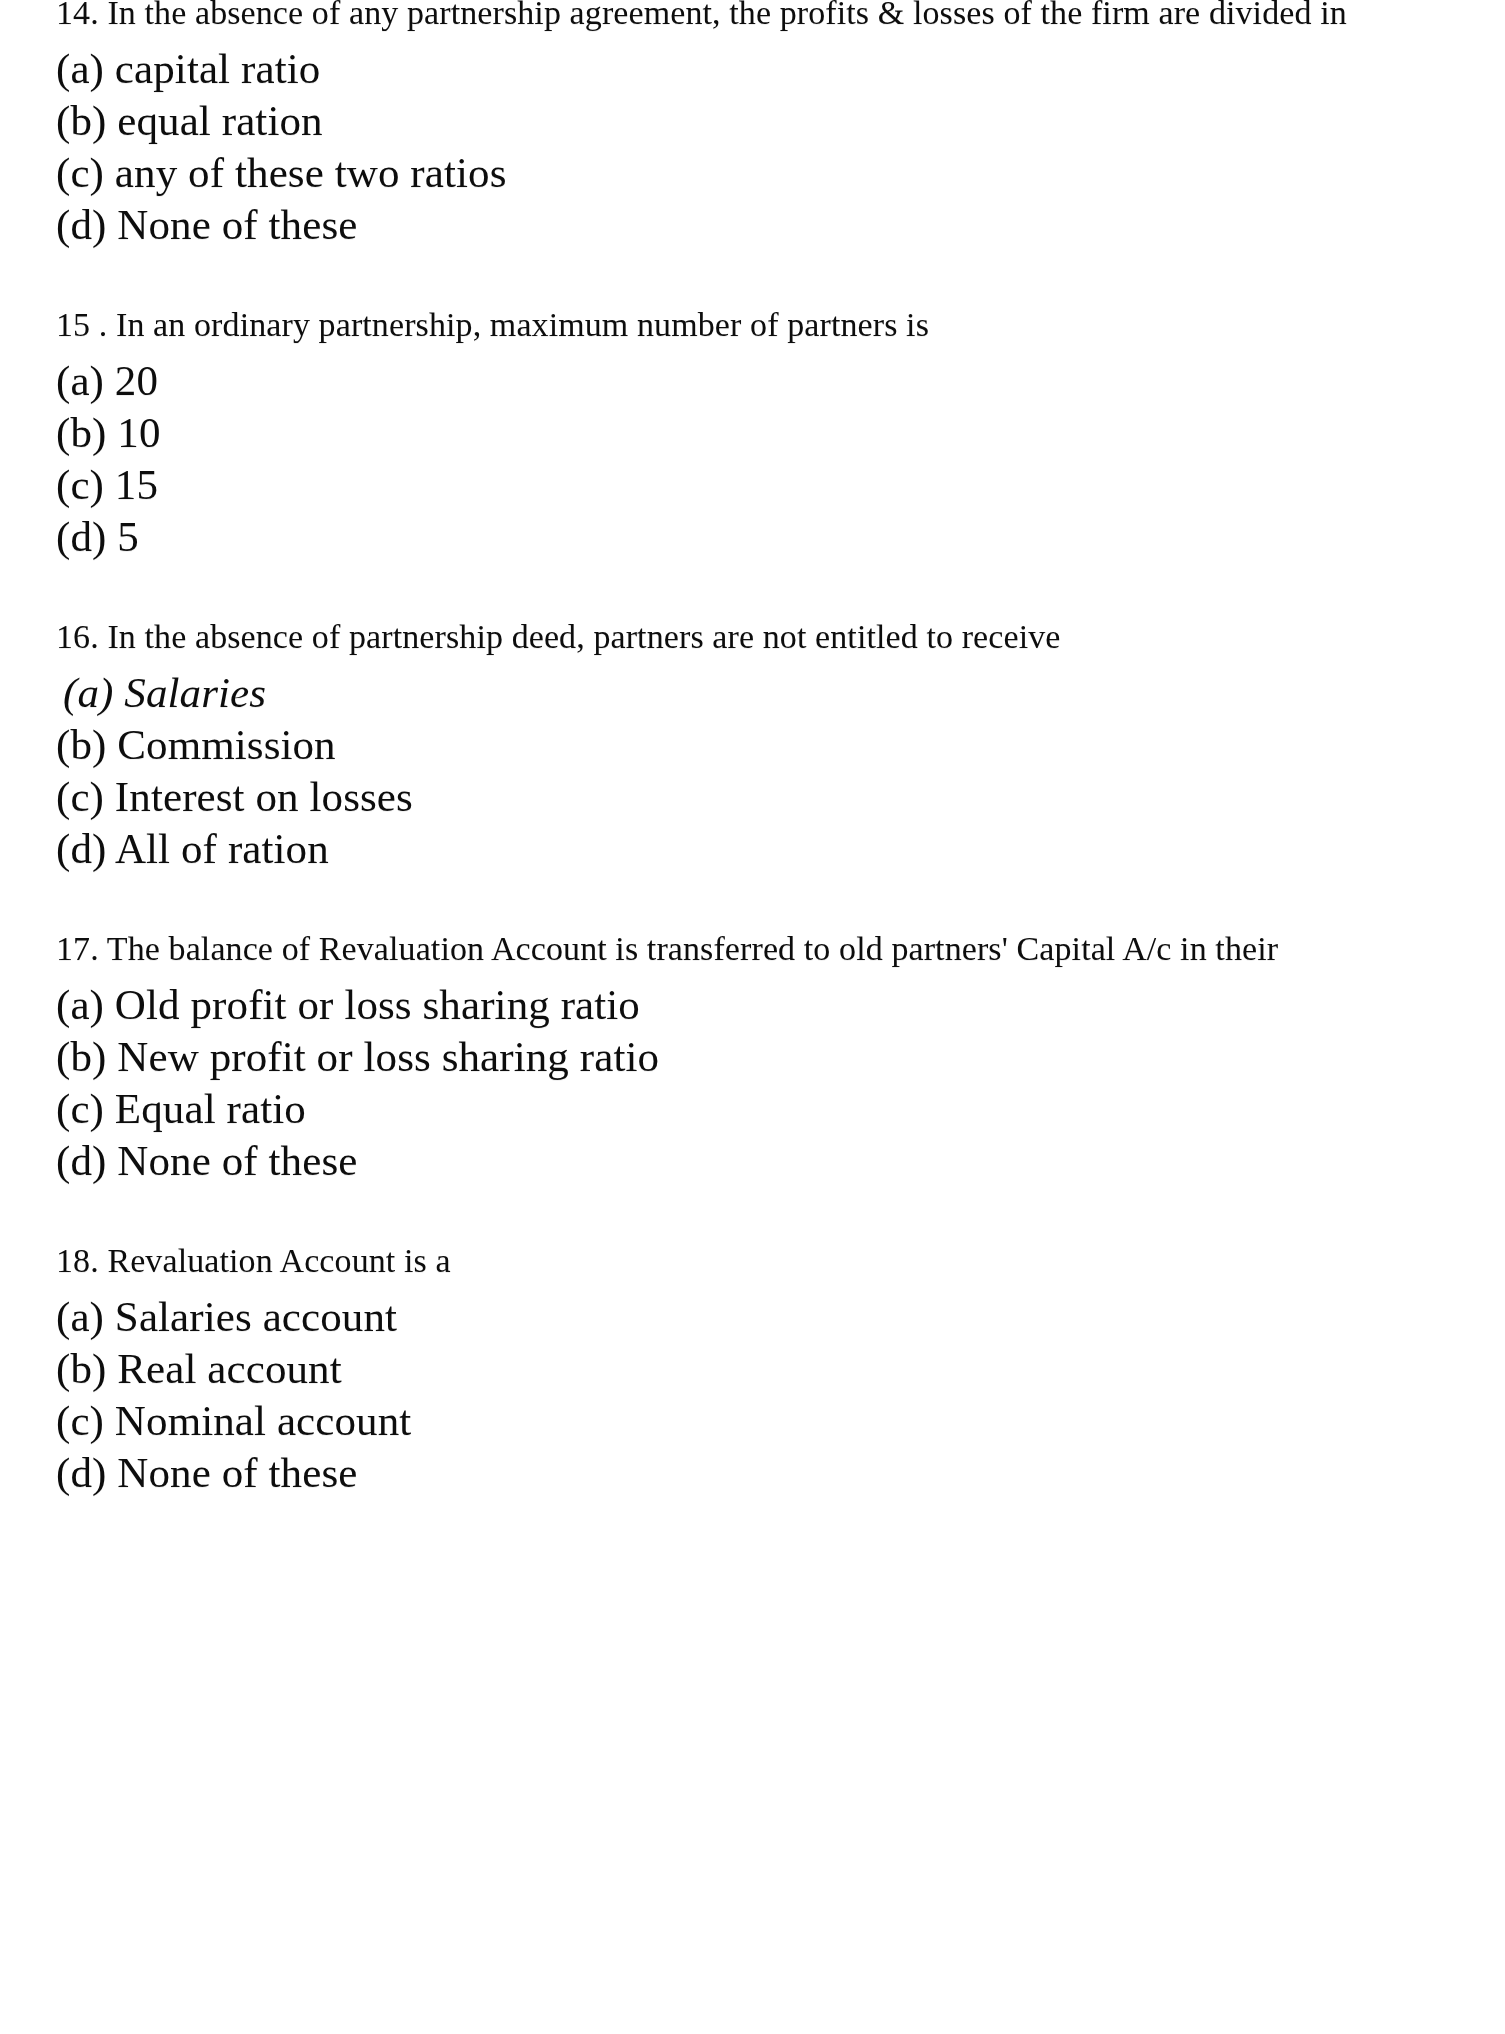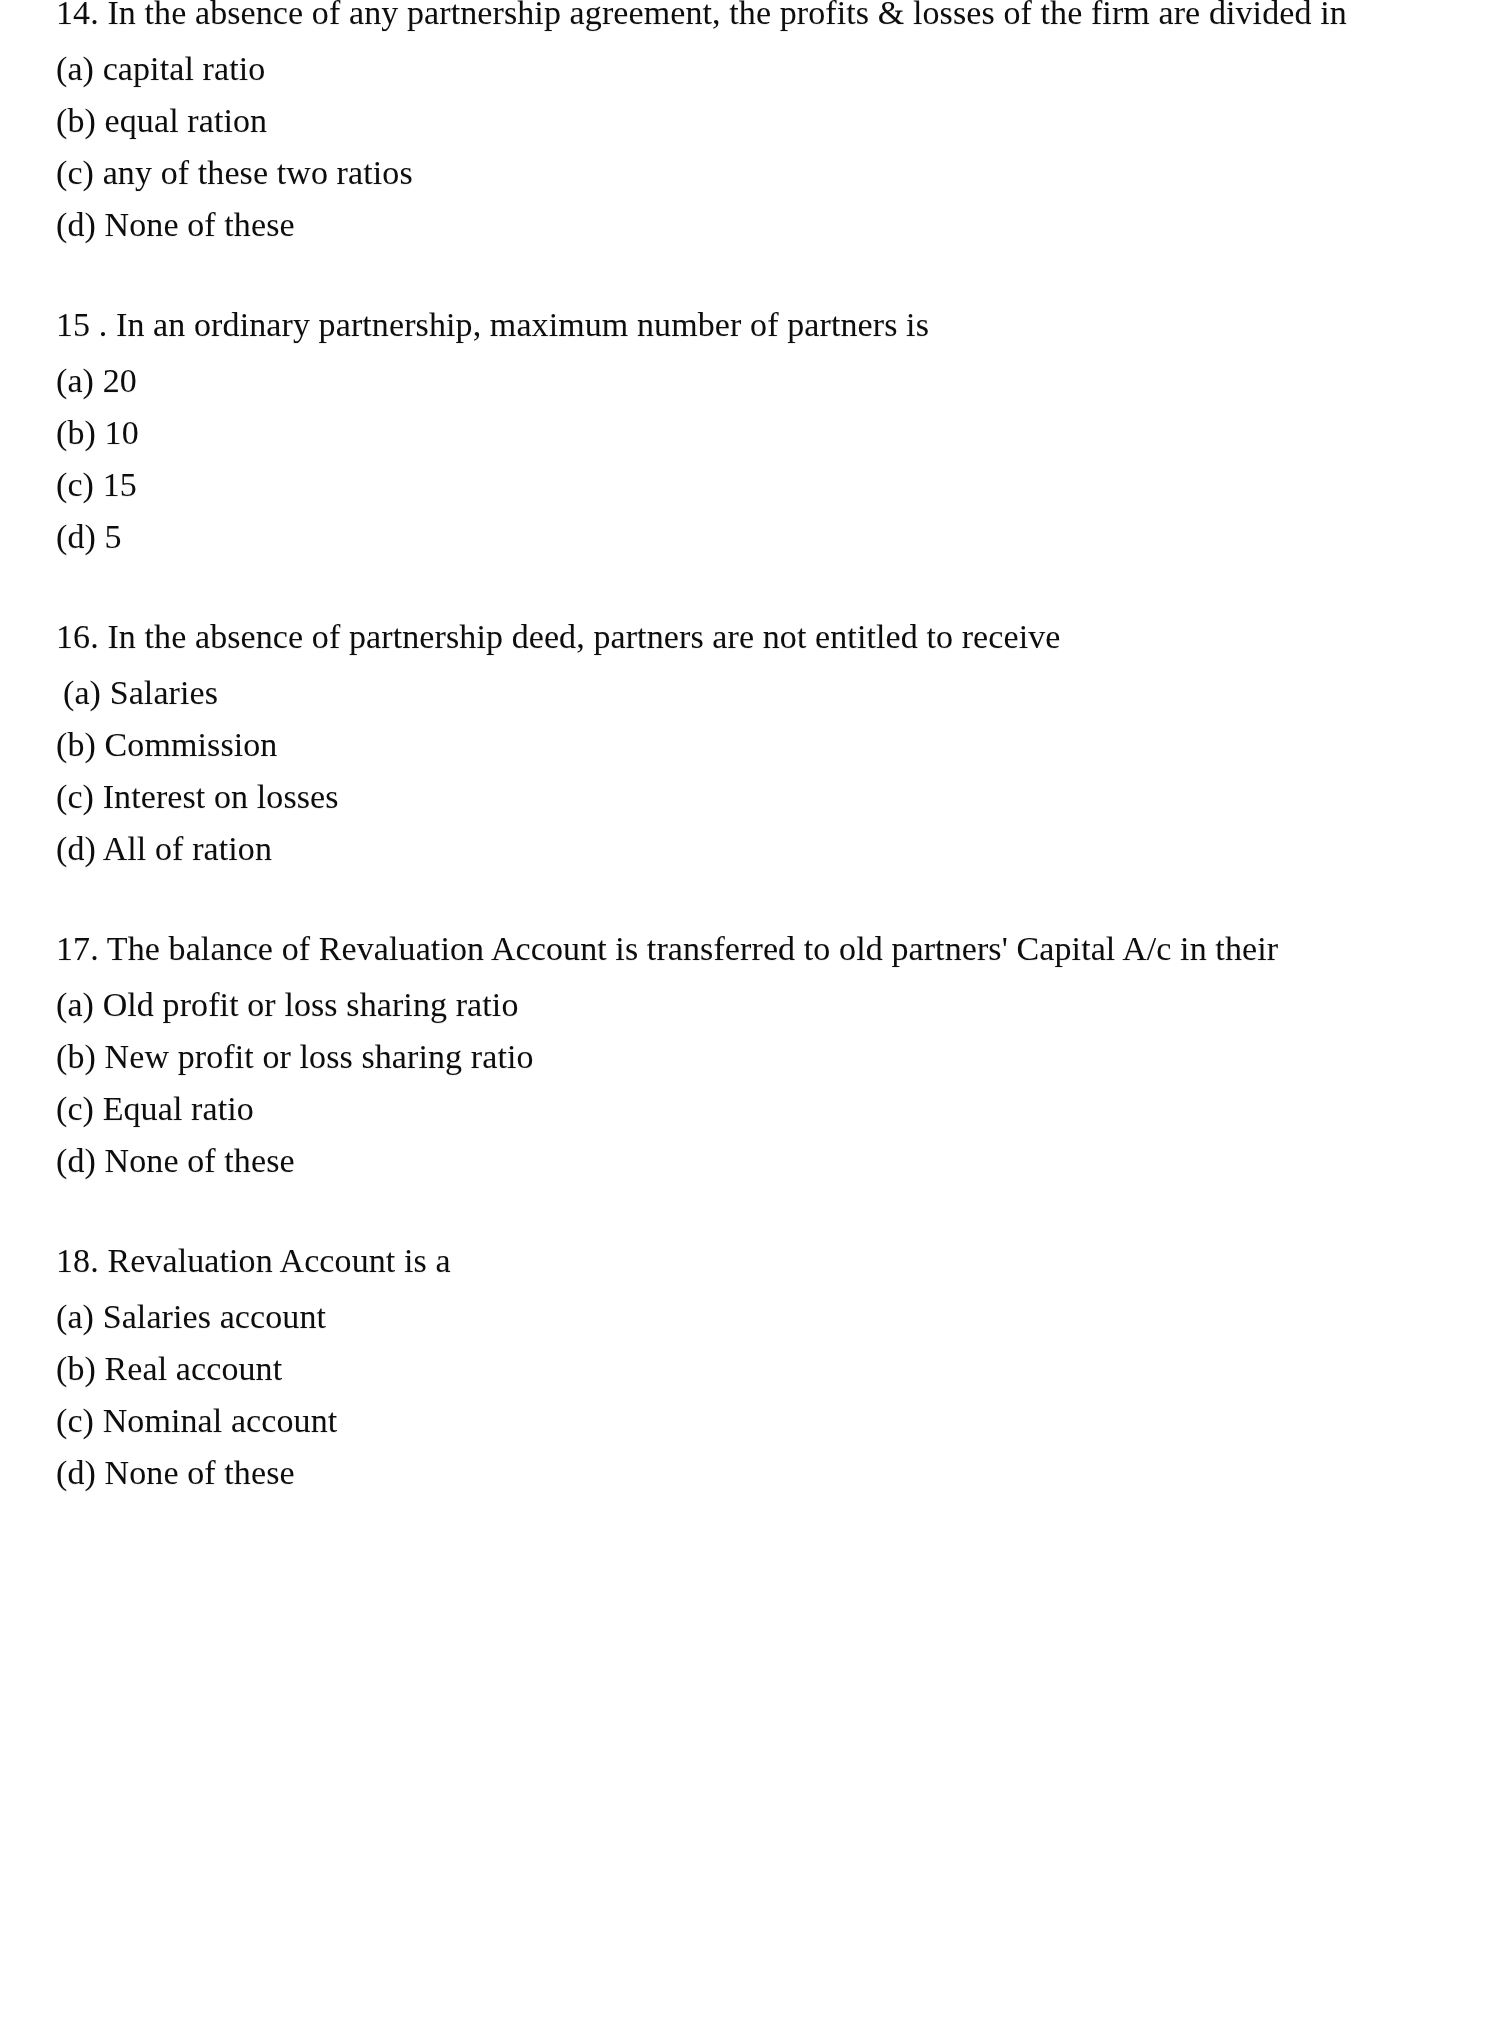--- a/index.html
+++ b/index.html
@@ -50,27 +50,28 @@
     text-shadow: 0 1px 0 rgba(120,120,120,0.12);
   }
 
   .stem {
     font-size: 34px;
     line-height: 51px;
     margin-bottom: 1px;
   }
 
   .opt {
-    font-size: 34px;
+    font-size: 43px;
     line-height: 52px;
   }
 
   
   .opt.indented {
     padding-left: 7px;
+    font-style: italic;
   }
 
   .spacer-sm { height: 4px; }
 </style>
 </head>
 <body>
 
 <div class="page">
   <div class="content">
 

